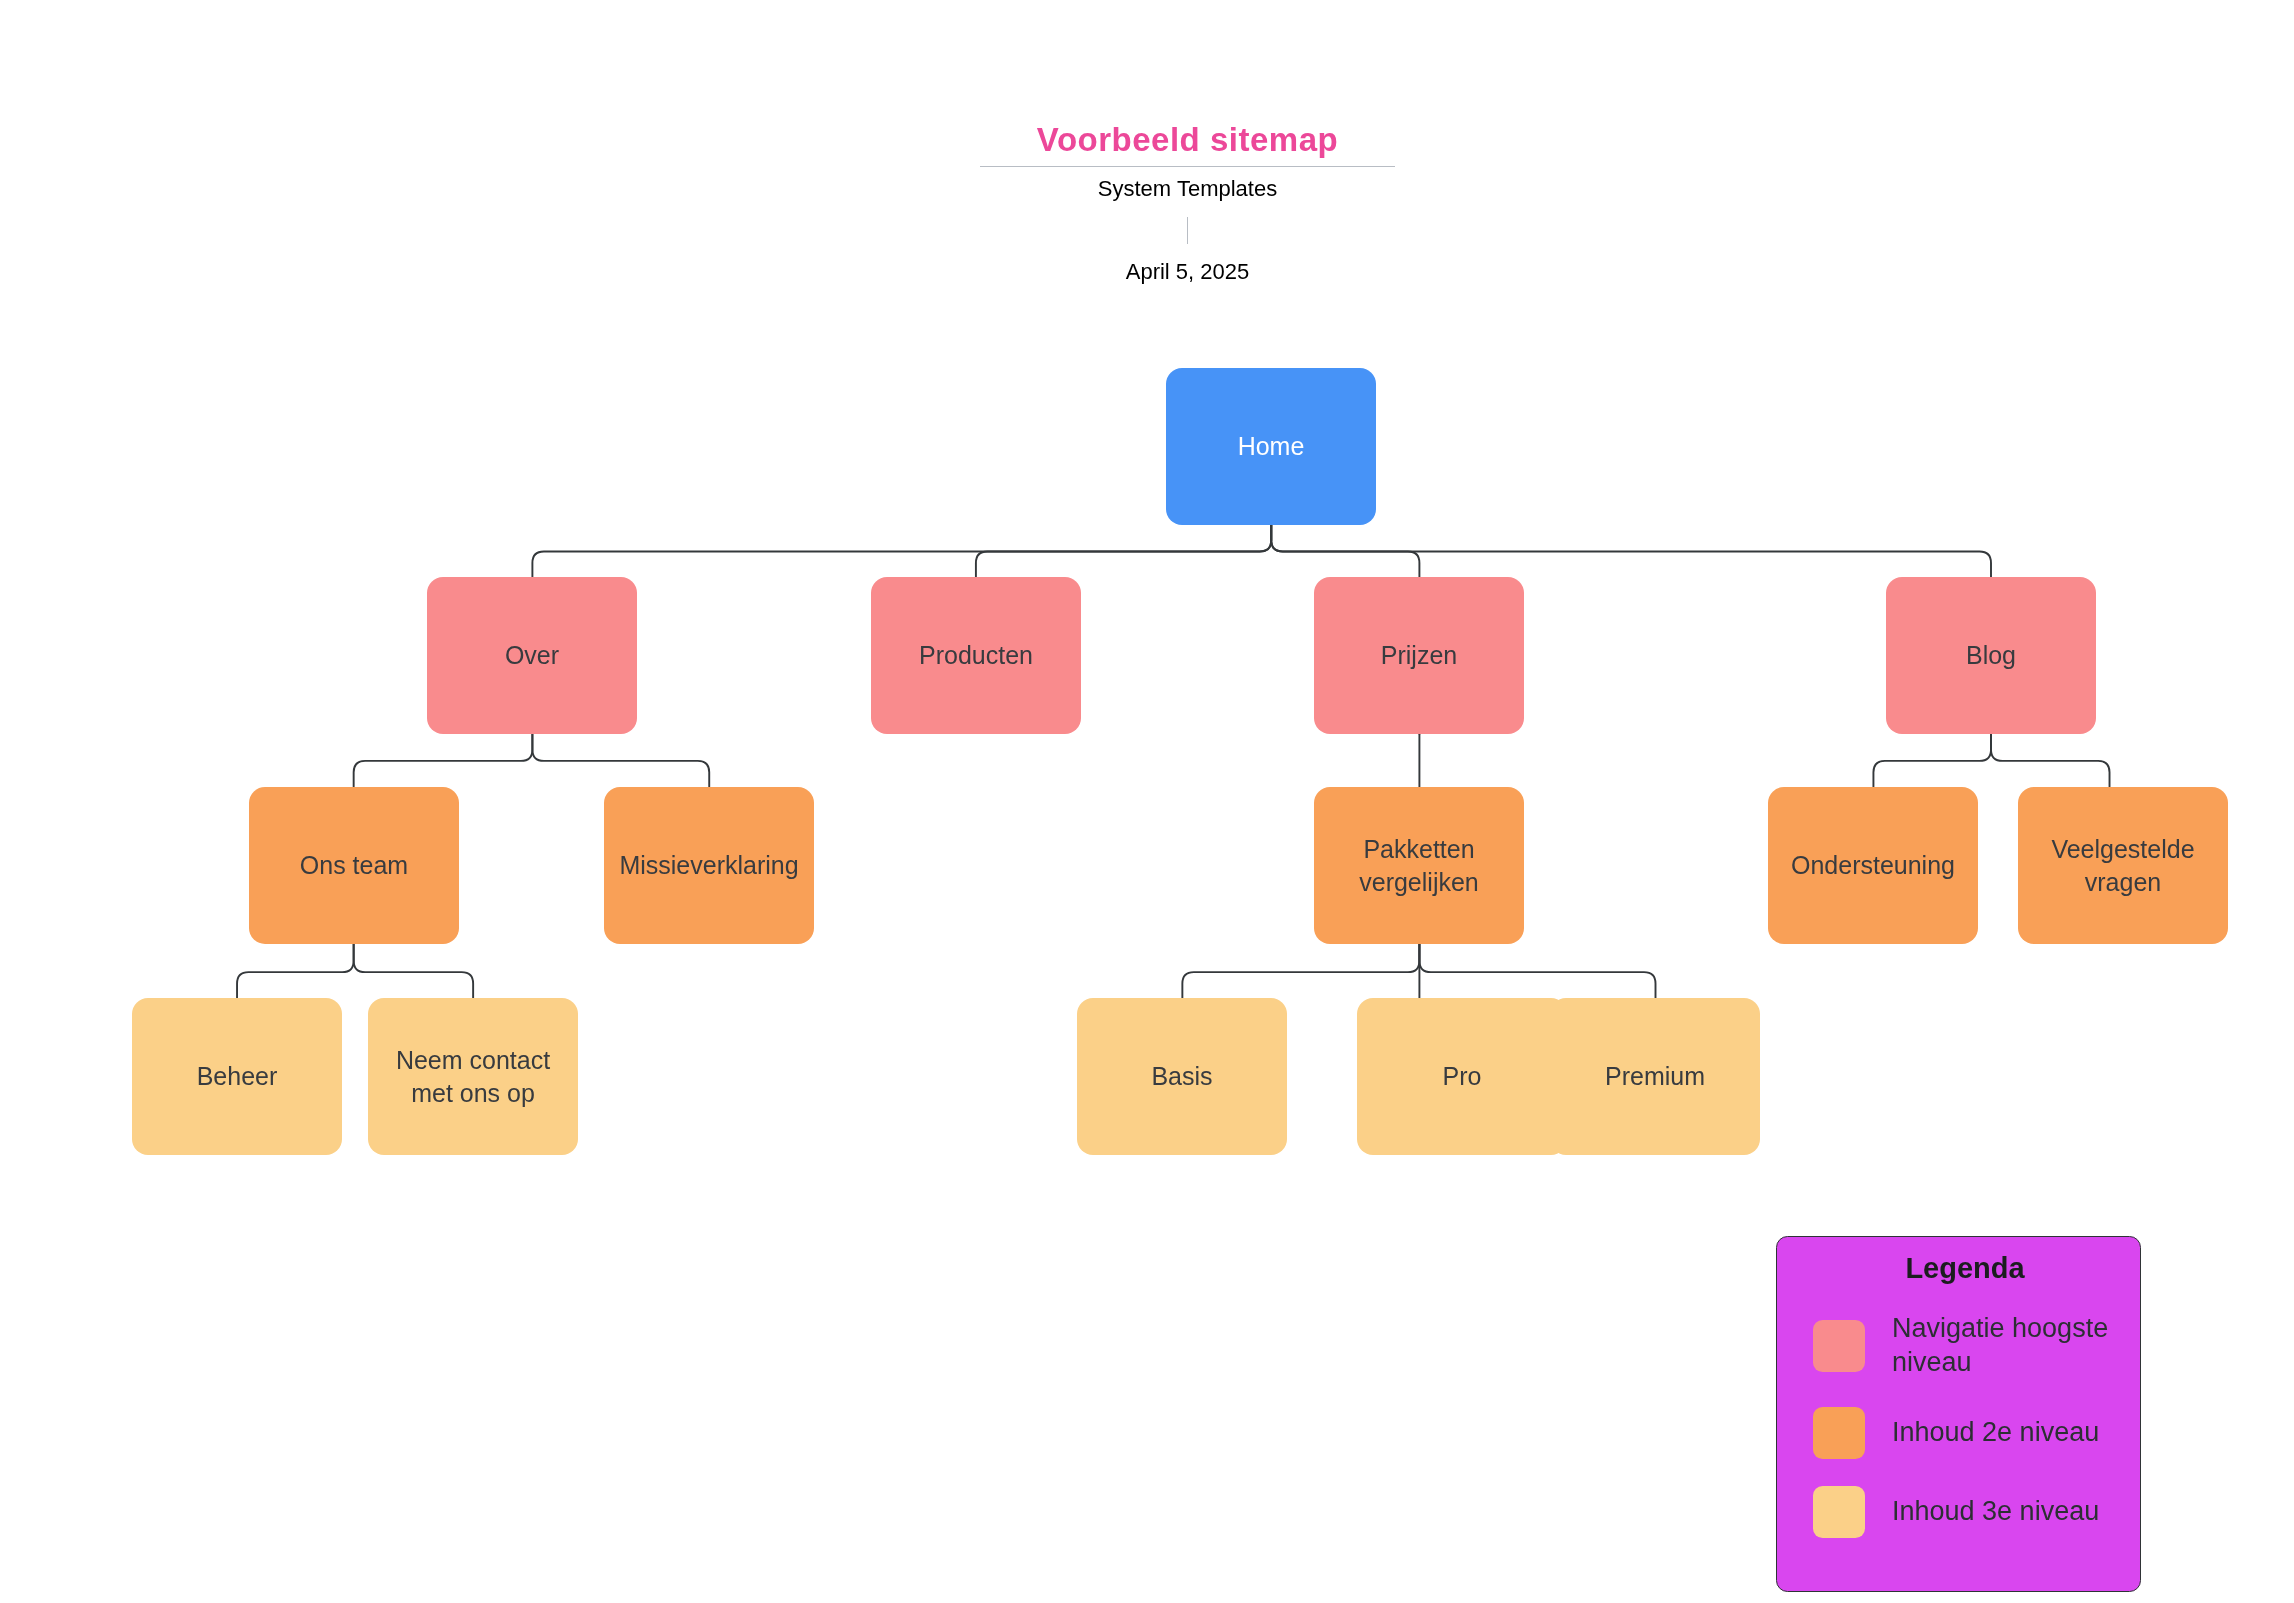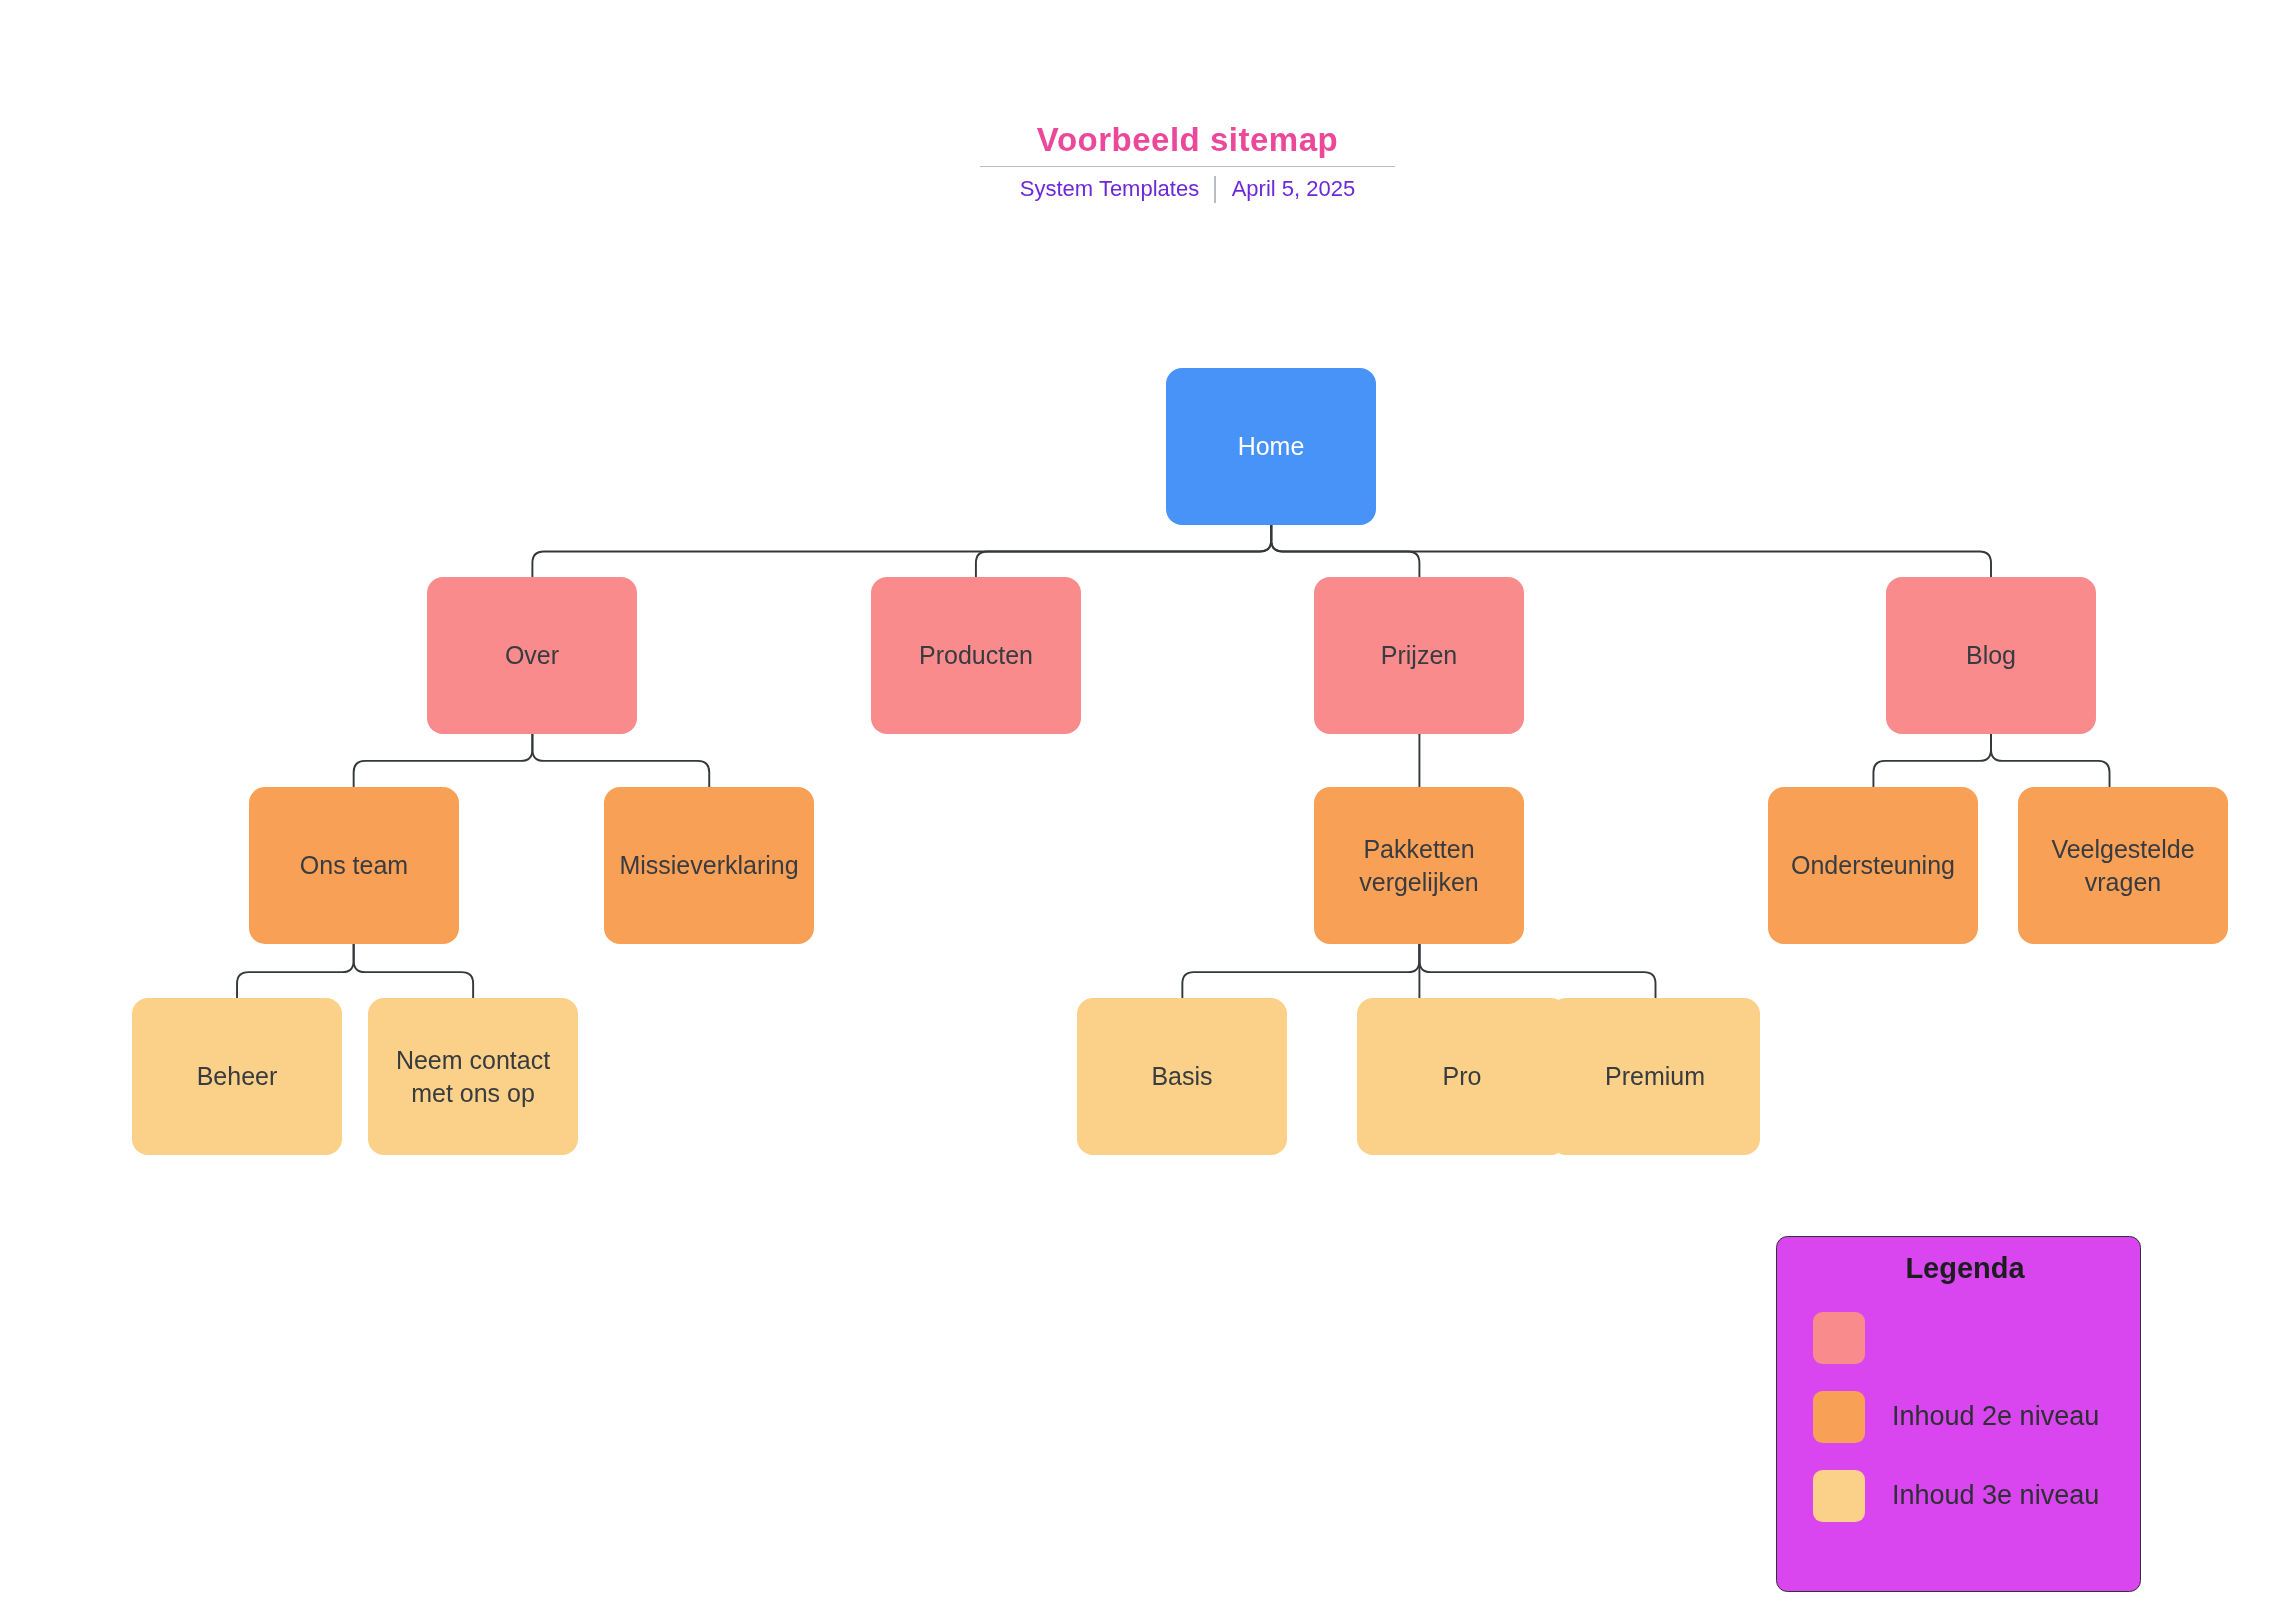--- a/index.html
+++ b/index.html
@@ -36,21 +36,22 @@
     border-top: 1.9px solid #b8bdc4;
     height: 0;
   }
   .subtitle {
     margin-top: 8.6px;
     display: flex;
     align-items: center;
     justify-content: center;
     gap: 15.3px;
     font-size: 22px;
-    color: #6d28d9;
+    color: #000000;
+    flex-direction: column;
   }
   .vbar {
     display: inline-block;
     width: 1.9px;
     height: 27px;
     background: #b8bdc4;
   }
 
   
   svg.edges {
@@ -195,20 +196,21 @@
       <div class="node level3" style="left: 1550px; top: 998px; background: rgb(251, 208, 136);">
         <span>Premium</span>
       </div>
     </div>
 
   <div class="legend">
     <div class="legend-title">Legenda</div>
     <div id="legend-items">
         <div class="legend-item">
           <div class="swatch" style="background: rgb(249, 139, 141);"></div>
+          <div class="legend-label">Navigatie hoogste niveau</div>
         </div>
         <div class="legend-item">
           <div class="swatch" style="background: rgb(249, 160, 87);"></div>
           <div class="legend-label">Inhoud 2e niveau</div>
         </div>
         <div class="legend-item">
           <div class="swatch" style="background: rgb(251, 208, 136);"></div>
           <div class="legend-label">Inhoud 3e niveau</div>
         </div>
       </div>

